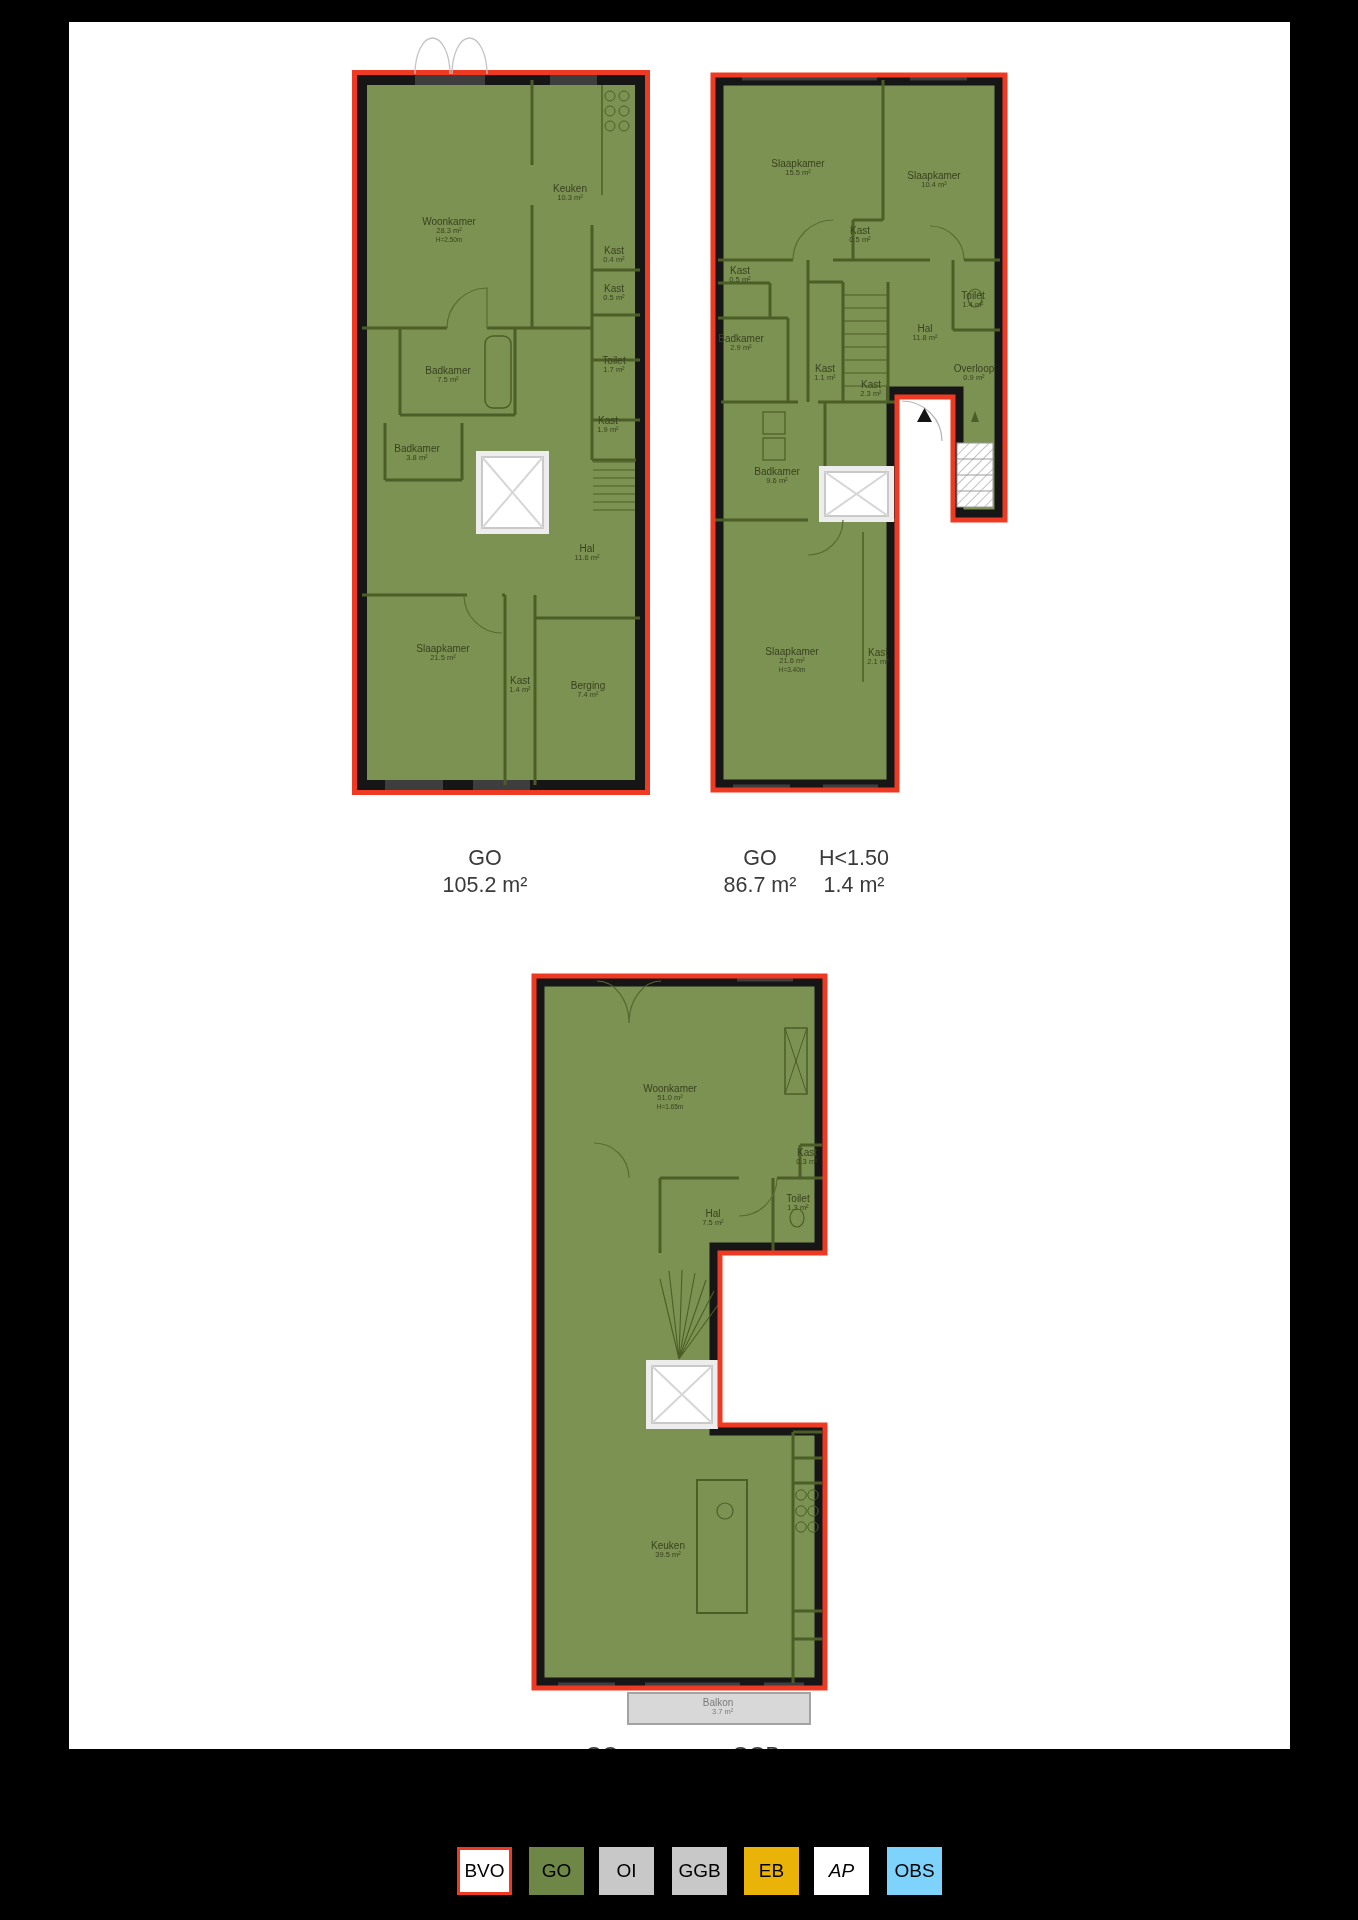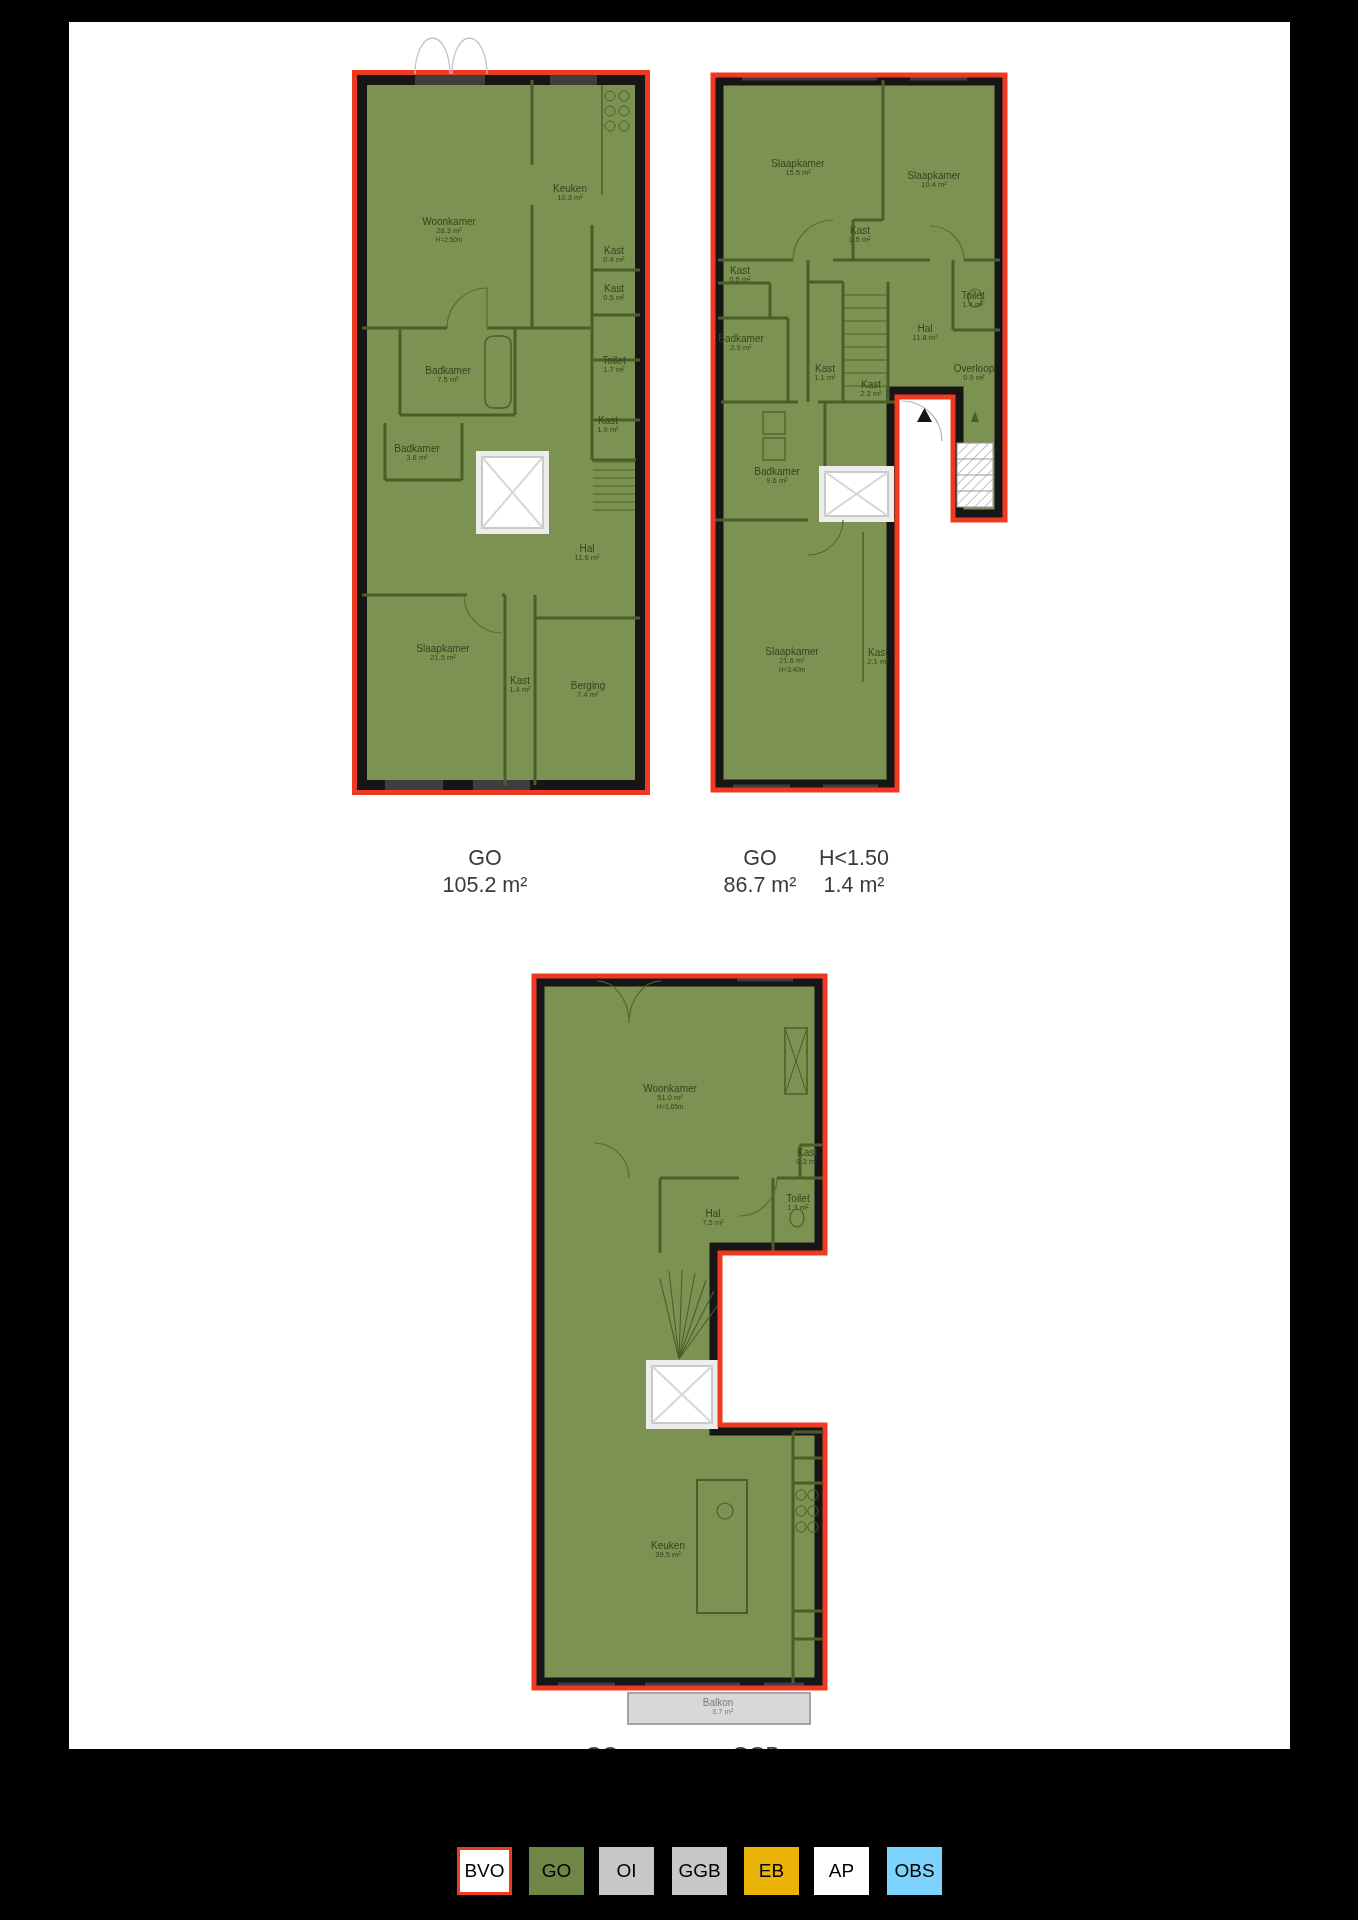--- a/index.html
+++ b/index.html
@@ -346,15 +346,15 @@
   </div>
 
 </div>
 
 <div class="legend">
     <div class="legend-box" style="left: 425px; background: rgb(255, 255, 255); border: 3px solid rgb(238, 58, 35);">BVO</div>
     <div class="legend-box" style="left: 497px; background: rgb(110, 135, 71);">GO</div>
     <div class="legend-box" style="left: 567px; background: rgb(200, 200, 200);">OI</div>
     <div class="legend-box" style="left: 640px; background: rgb(200, 200, 200);">GGB</div>
     <div class="legend-box" style="left: 712px; background: #eab308;">EB</div>
-    <div class="legend-box" style="left: 782px; background: rgb(255, 255, 255);">AP</div>
+    <div class="legend-box" style="left: 782px; background: rgb(255, 255, 255); font-style: italic;">AP</div>
     <div class="legend-box" style="left: 855px; background: #7dd3fc;">OBS</div>
   </div>
 
 </body></html>

